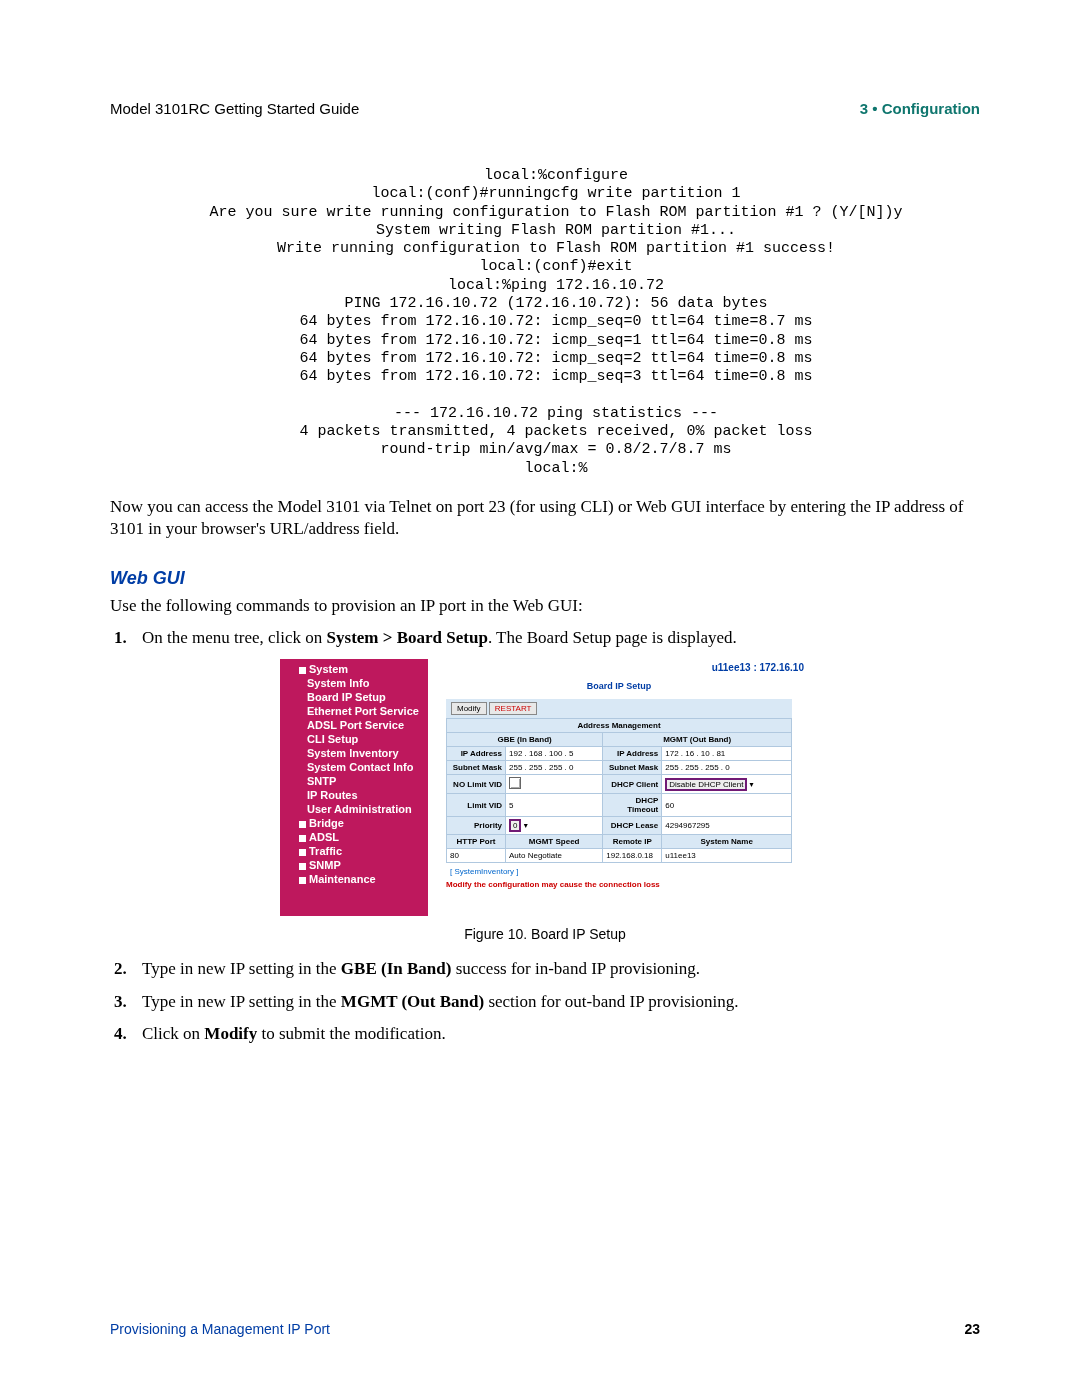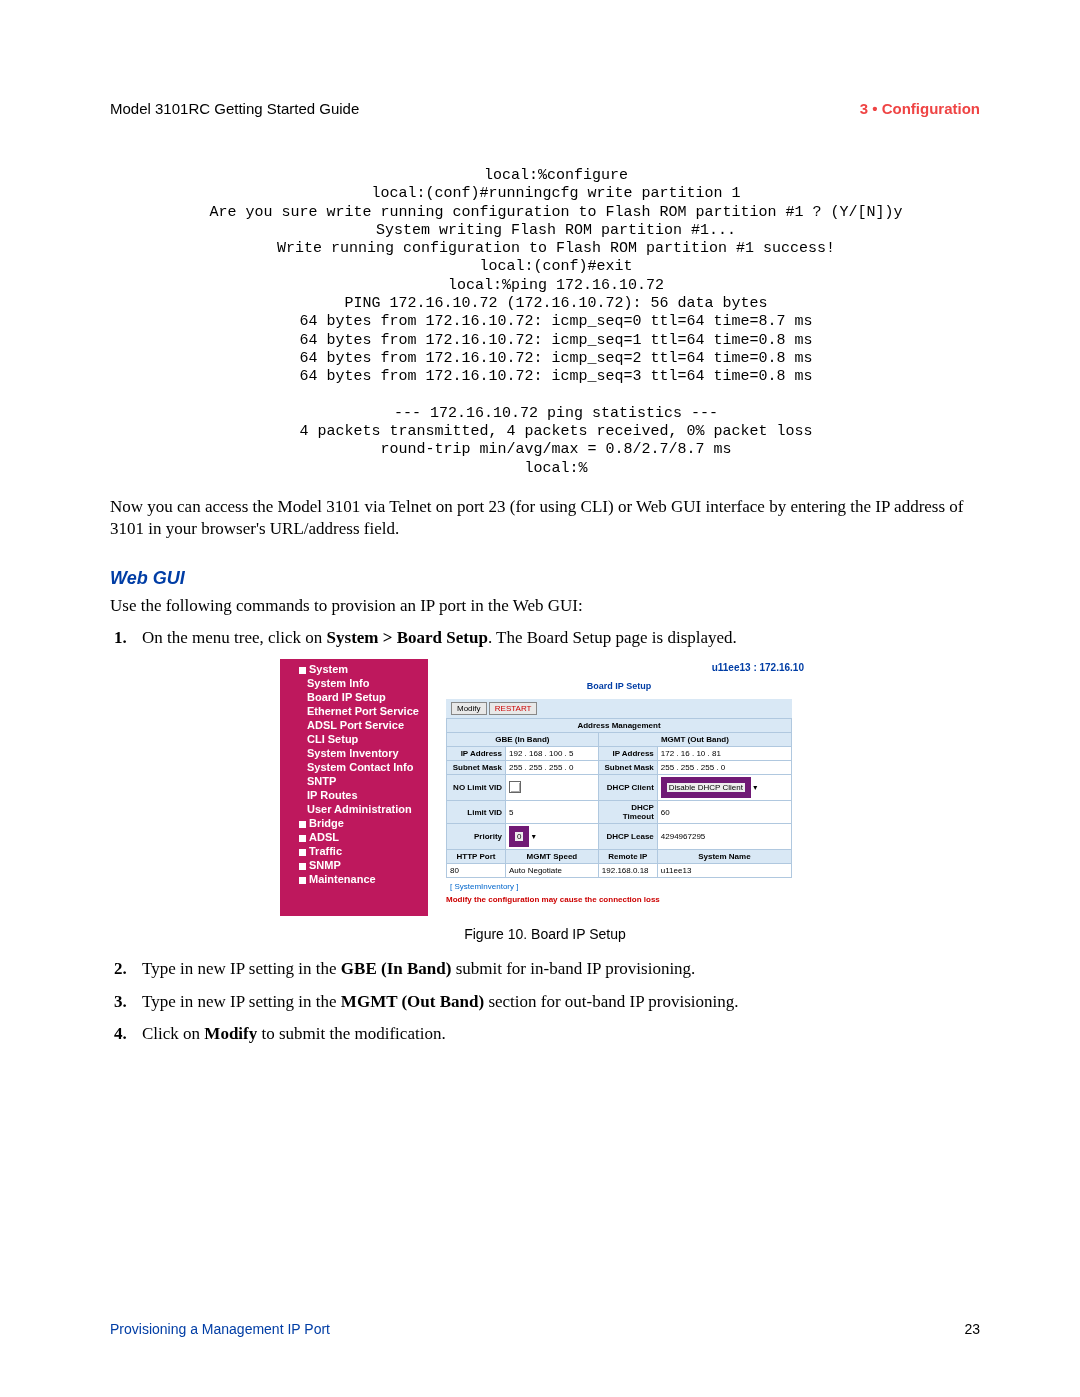--- a/index.html
+++ b/index.html
@@ -16,21 +16,21 @@
     padding: 100px 100px 50px 110px;
   }
   .hdr {
     display: flex;
     justify-content: space-between;
     font-family: Arial, Helvetica, sans-serif;
     font-size: 15px;
     margin-bottom: 50px;
   }
   .hdr .right {
-    color: #ef4444;
+    color: #0f766e;
     font-weight: bold;
   }
   .code {
     font-family: "Courier New", monospace;
     font-size: 15px;
     line-height: 1.22;
     white-space: pre;
     margin: 0 0 18px 22px;
     text-align: center;
   }
@@ -162,23 +162,23 @@
     position: absolute;
     left: 110px;
     right: 100px;
     bottom: 60px;
     display: flex;
     justify-content: space-between;
     font-family: Arial, sans-serif;
     font-size: 14px;
   }
   .footer .fl { color: #003da5; }
-  .footer .fr { font-weight: normal; }
+  .footer .fr { font-weight: bold; }
   .select {
-    border: 6px solid #701a75;
+    border: 2px solid #701a75;
     background: #eee;
     padding: 0 2px;
     display:inline-block;
   }
   .checkbox {
     display:inline-block;
     width:10px; height:10px;
     border:1px solid #666;
     box-shadow: inset 1px 1px 0 #fff, inset -1px -1px 0 #aaa;
   }
@@ -304,21 +304,21 @@
         </table>
       <div class="linkcell">[ SystemInventory ]</div>
       <div class="warn">Modify the configuration may cause the connection loss</div>
     </div>
   </div>
   <div class="figcap">Figure 10. Board IP Setup</div>
 
   <div class="step">
     <div class="num">2.</div>
     <div class="txt">
-      <span>Type in new IP setting in the </span><span class="b">GBE (In Band)</span><span> submit for in-band IP provisioning.</span>
+      <span>Type in new IP setting in the </span><span class="b">GBE (In Band)</span><span> success for in-band IP provisioning.</span>
     </div>
   </div>
   <div class="step">
     <div class="num">3.</div>
     <div class="txt">
       <span>Type in new IP setting in the </span><span class="b">MGMT (Out Band)</span><span> section for out-band IP provisioning.</span>
     </div>
   </div>
   <div class="step">
     <div class="num">4.</div>

